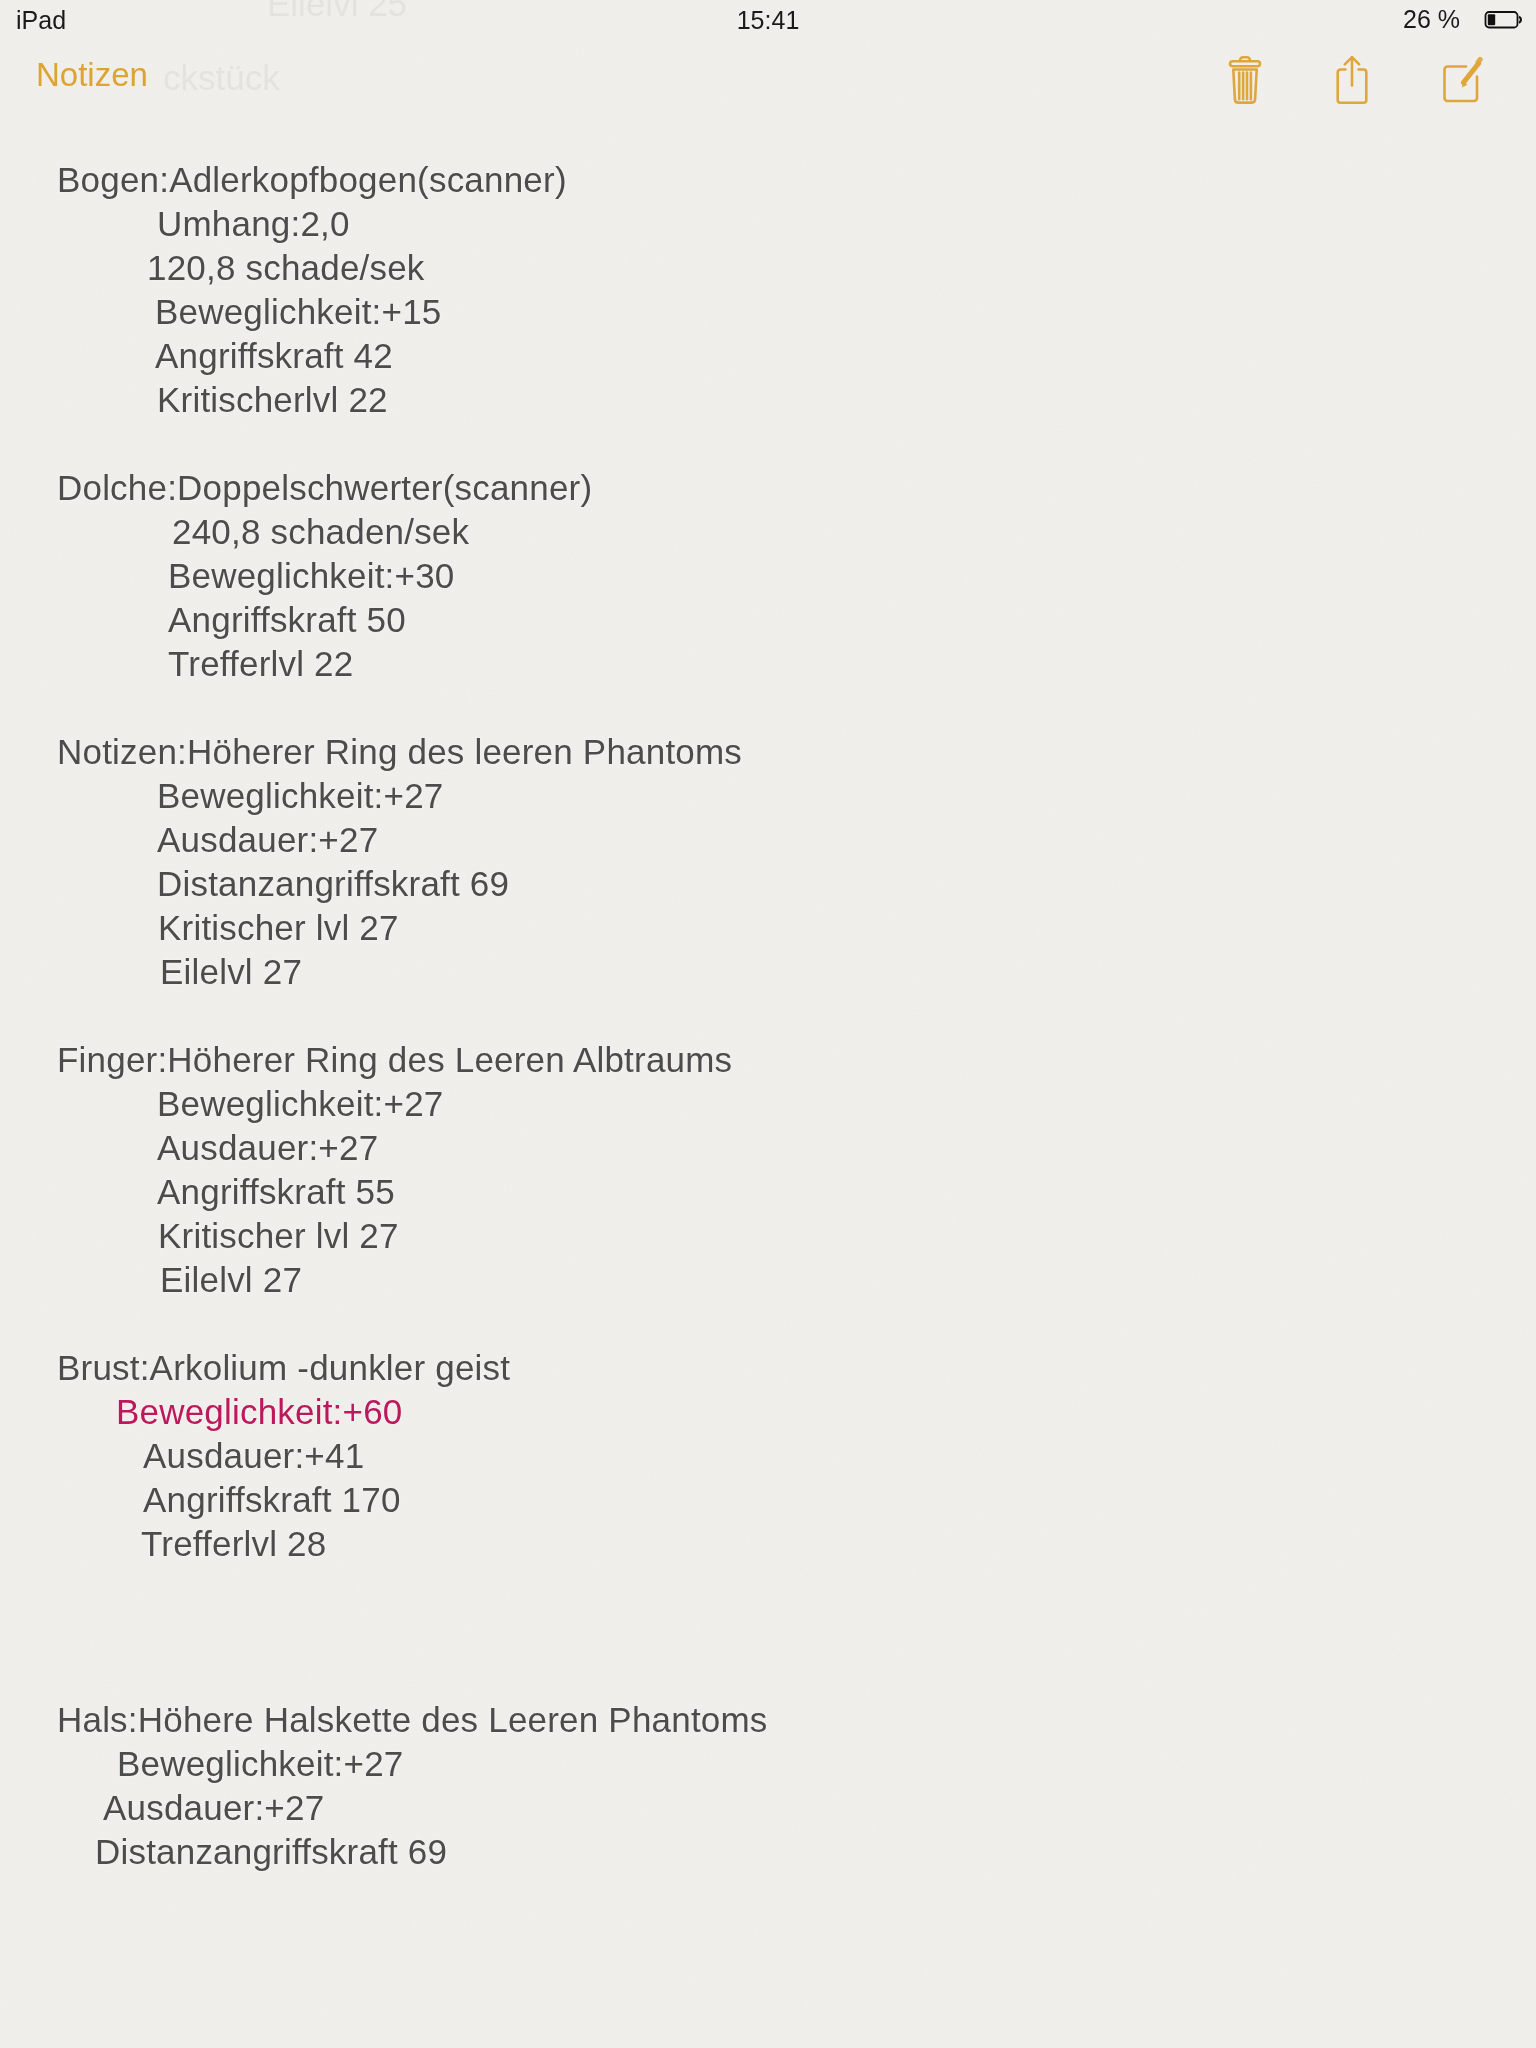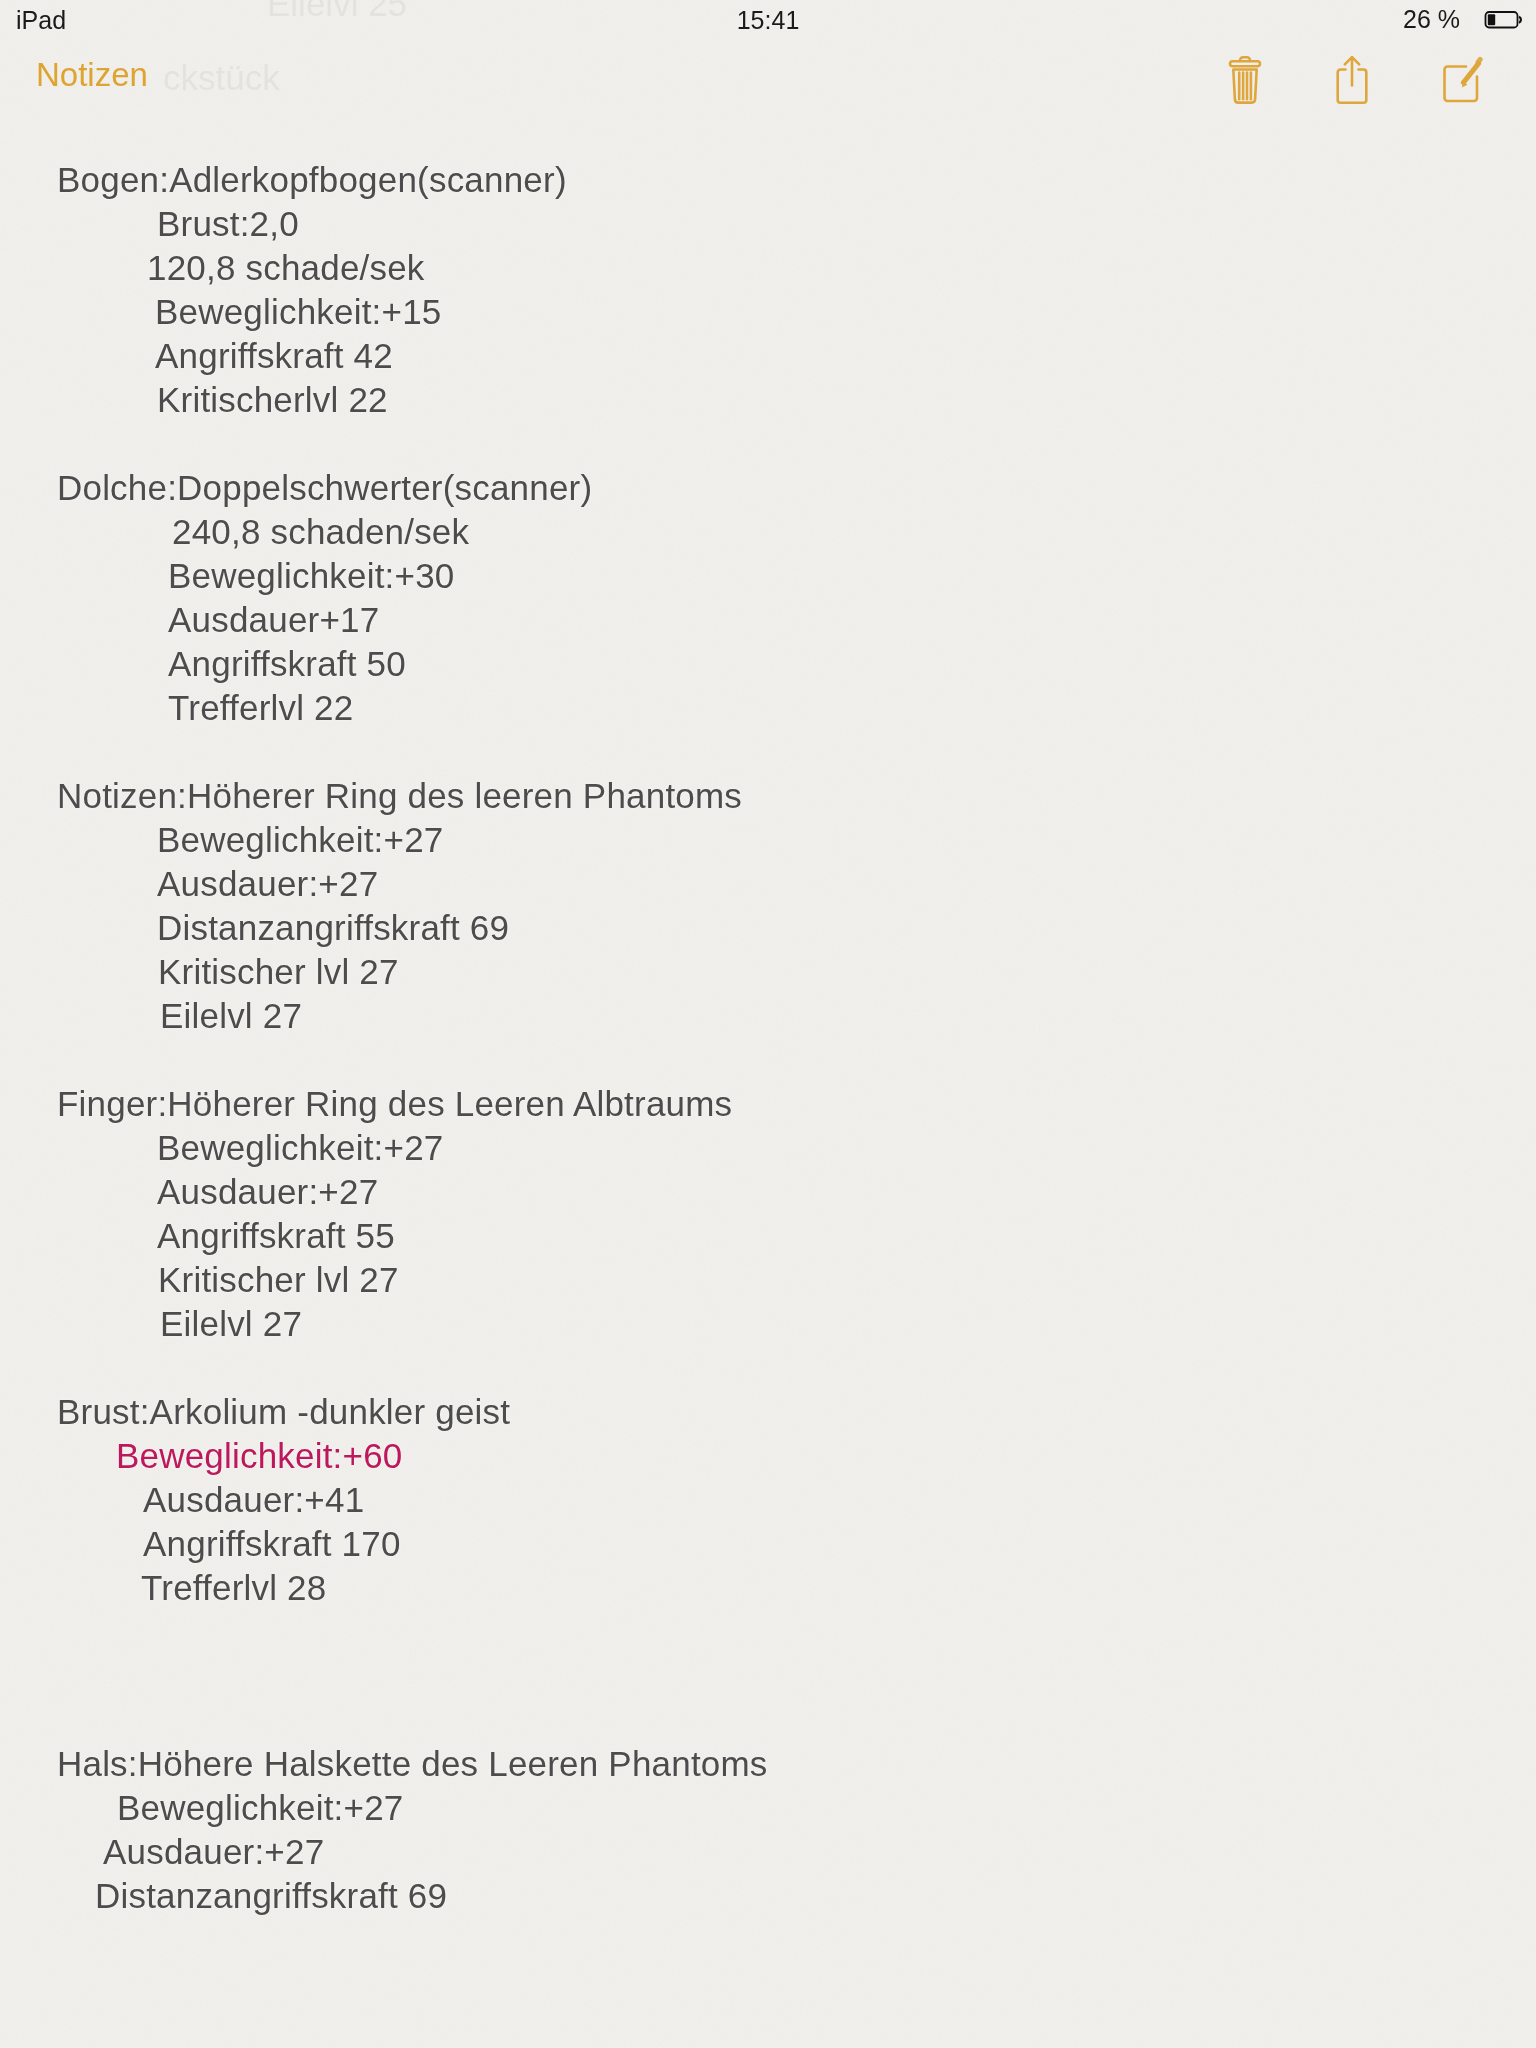--- a/index.html
+++ b/index.html
@@ -104,30 +104,29 @@
           </g>
           <path d="M27.9 33.5 l1.2 -6.2 l4.3 3.4 Z" fill="#dfa63c"></path>
         </svg>
       </div>
 
     </div>
   </div>
 
   <div class="note-body">
       <div class="note-line" style="padding-left: 57px; color: rgb(76, 76, 76);">Bogen:Adlerkopfbogen(scanner)</div>
-      <div class="note-line" style="padding-left: 157px; color: rgb(76, 76, 76);">Brust:2,0</div>
+      <div class="note-line" style="padding-left: 157px; color: rgb(76, 76, 76);">Umhang:2,0</div>
       <div class="note-line" style="padding-left: 147px; color: rgb(76, 76, 76);">120,8 schade/sek</div>
       <div class="note-line" style="padding-left: 155px; color: rgb(76, 76, 76);">Beweglichkeit:+15</div>
       <div class="note-line" style="padding-left: 155px; color: rgb(76, 76, 76);">Angriffskraft 42</div>
       <div class="note-line" style="padding-left: 157px; color: rgb(76, 76, 76);">Kritischerlvl 22</div>
       <div class="note-line" style="padding-left: 57px; color: rgb(76, 76, 76);"></div>
       <div class="note-line" style="padding-left: 57px; color: rgb(76, 76, 76);">Dolche:Doppelschwerter(scanner)</div>
       <div class="note-line" style="padding-left: 172px; color: rgb(76, 76, 76);">240,8 schaden/sek</div>
       <div class="note-line" style="padding-left: 168px; color: rgb(76, 76, 76);">Beweglichkeit:+30</div>
-      <div class="note-line" style="padding-left: 168px; color: rgb(76, 76, 76);">Ausdauer+17</div>
       <div class="note-line" style="padding-left: 168px; color: rgb(76, 76, 76);">Angriffskraft 50</div>
       <div class="note-line" style="padding-left: 168px; color: rgb(76, 76, 76);">Trefferlvl 22</div>
       <div class="note-line" style="padding-left: 57px; color: rgb(76, 76, 76);"></div>
       <div class="note-line" style="padding-left: 57px; color: rgb(76, 76, 76);">Notizen:Höherer Ring des leeren Phantoms</div>
       <div class="note-line" style="padding-left: 157px; color: rgb(76, 76, 76);">Beweglichkeit:+27</div>
       <div class="note-line" style="padding-left: 157px; color: rgb(76, 76, 76);">Ausdauer:+27</div>
       <div class="note-line" style="padding-left: 157px; color: rgb(76, 76, 76);">Distanzangriffskraft 69</div>
       <div class="note-line" style="padding-left: 158px; color: rgb(76, 76, 76);">Kritischer lvl 27</div>
       <div class="note-line" style="padding-left: 160px; color: rgb(76, 76, 76);">Eilelvl 27</div>
       <div class="note-line" style="padding-left: 57px; color: rgb(76, 76, 76);"></div>

